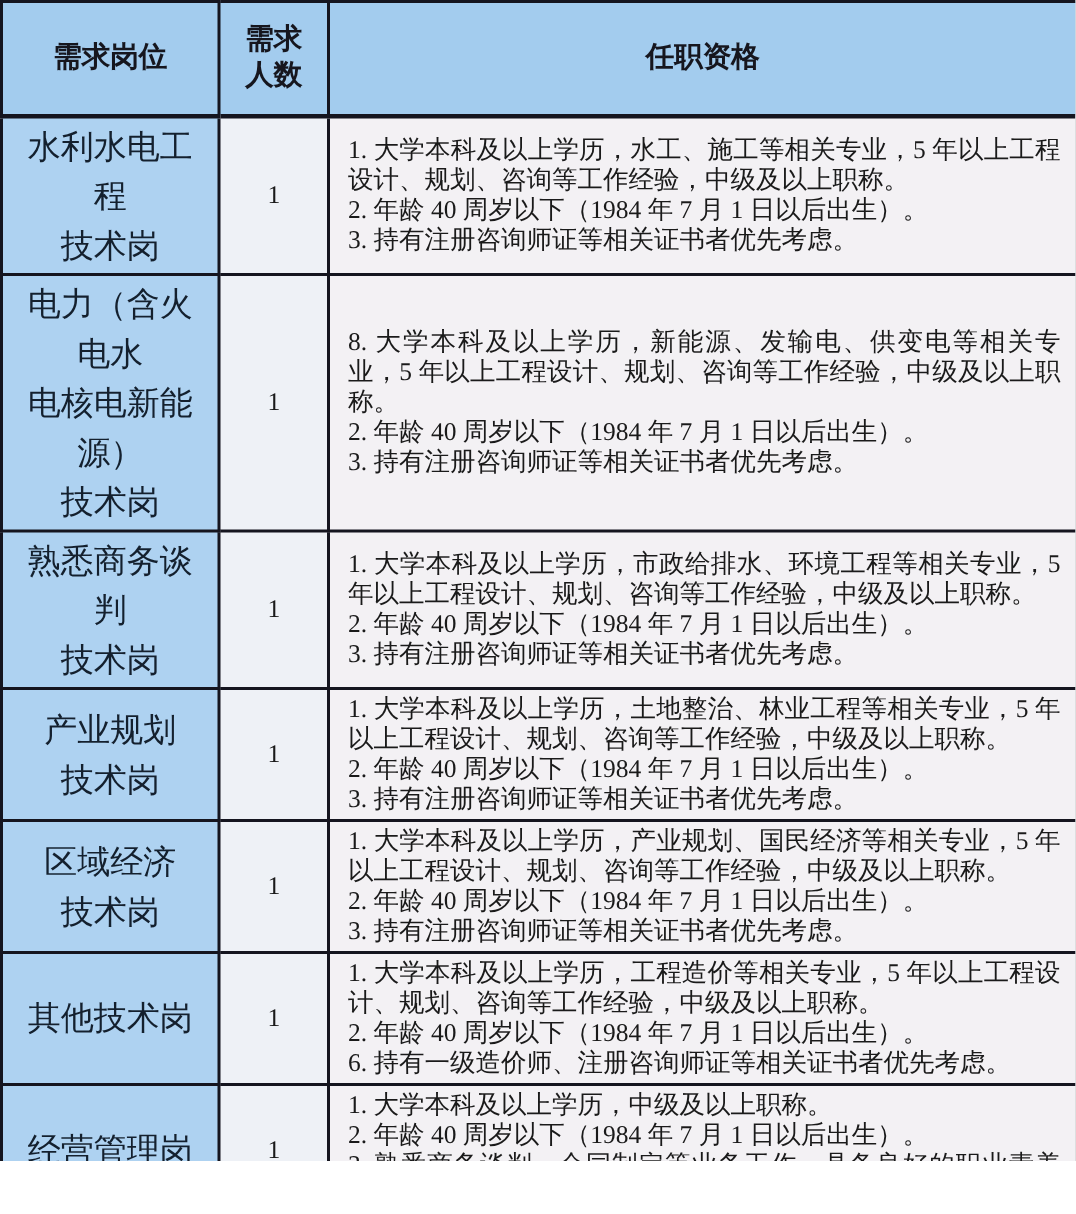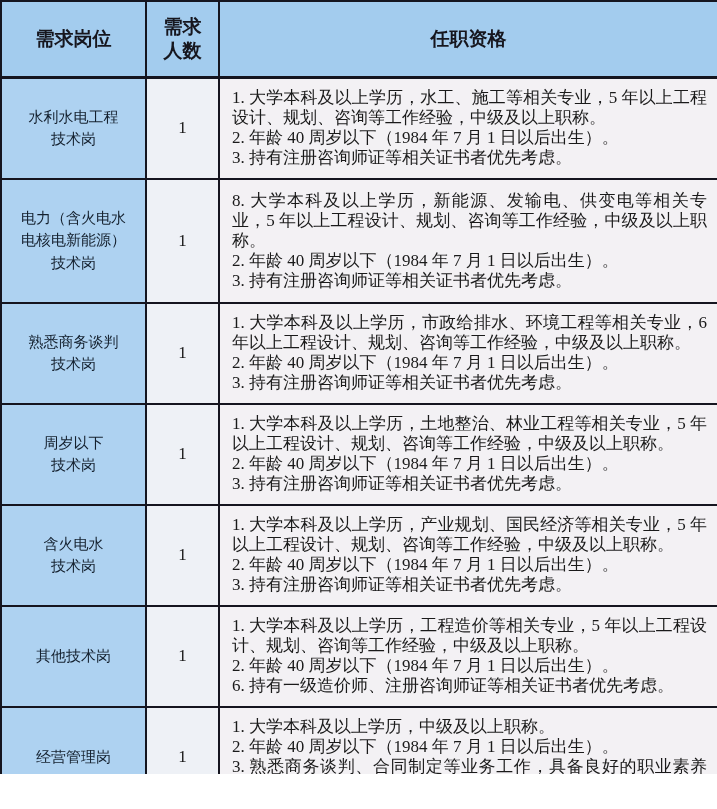--- a/index.html
+++ b/index.html
@@ -43,21 +43,21 @@
     height: 76px;
     white-space: pre-line;
     border-bottom-width: 3px;
   }
 
   
   table.recruit td.position {
     background: #aed2f1;
     color: #14202e;
     font-family: "Liberation Serif", "DejaVu Serif", serif;
-    font-size: 15px;
+    font-size: 22px;
     line-height: 1.5;
     text-align: center;
     white-space: pre-line;
     padding: 2px 6px;
   }
   table.recruit td.count {
     background: #eef1f6;
     color: #1a1a1a;
     font-family: "Liberation Serif", "DejaVu Serif", serif;
     font-size: 17px;
@@ -115,37 +115,37 @@
             <span class="q-item">8. 大学本科及以上学历，新能源、发输电、供变电等相关专业，5 年以上工程设计、规划、咨询等工作经验，中级及以上职称。</span>
             <span class="q-item">2. 年龄 40 周岁以下（1984 年 7 月 1 日以后出生）。</span>
             <span class="q-item">3. 持有注册咨询师证等相关证书者优先考虑。</span>
           </td>
         </tr>
         <tr>
           <td class="position">熟悉商务谈判
 技术岗</td>
           <td class="count">1</td>
           <td class="qual">
-            <span class="q-item">1. 大学本科及以上学历，市政给排水、环境工程等相关专业，6 年以上工程设计、规划、咨询等工作经验，中级及以上职称。</span>
+            <span class="q-item">1. 大学本科及以上学历，市政给排水、环境工程等相关专业，5 年以上工程设计、规划、咨询等工作经验，中级及以上职称。</span>
             <span class="q-item">2. 年龄 40 周岁以下（1984 年 7 月 1 日以后出生）。</span>
             <span class="q-item">3. 持有注册咨询师证等相关证书者优先考虑。</span>
           </td>
         </tr>
         <tr>
-          <td class="position">周岁以下
+          <td class="position">产业规划
 技术岗</td>
           <td class="count">1</td>
           <td class="qual">
             <span class="q-item">1. 大学本科及以上学历，土地整治、林业工程等相关专业，5 年以上工程设计、规划、咨询等工作经验，中级及以上职称。</span>
             <span class="q-item">2. 年龄 40 周岁以下（1984 年 7 月 1 日以后出生）。</span>
             <span class="q-item">3. 持有注册咨询师证等相关证书者优先考虑。</span>
           </td>
         </tr>
         <tr>
-          <td class="position">含火电水
+          <td class="position">区域经济
 技术岗</td>
           <td class="count">1</td>
           <td class="qual">
             <span class="q-item">1. 大学本科及以上学历，产业规划、国民经济等相关专业，5 年以上工程设计、规划、咨询等工作经验，中级及以上职称。</span>
             <span class="q-item">2. 年龄 40 周岁以下（1984 年 7 月 1 日以后出生）。</span>
             <span class="q-item">3. 持有注册咨询师证等相关证书者优先考虑。</span>
           </td>
         </tr>
         <tr>
           <td class="position">其他技术岗</td>

